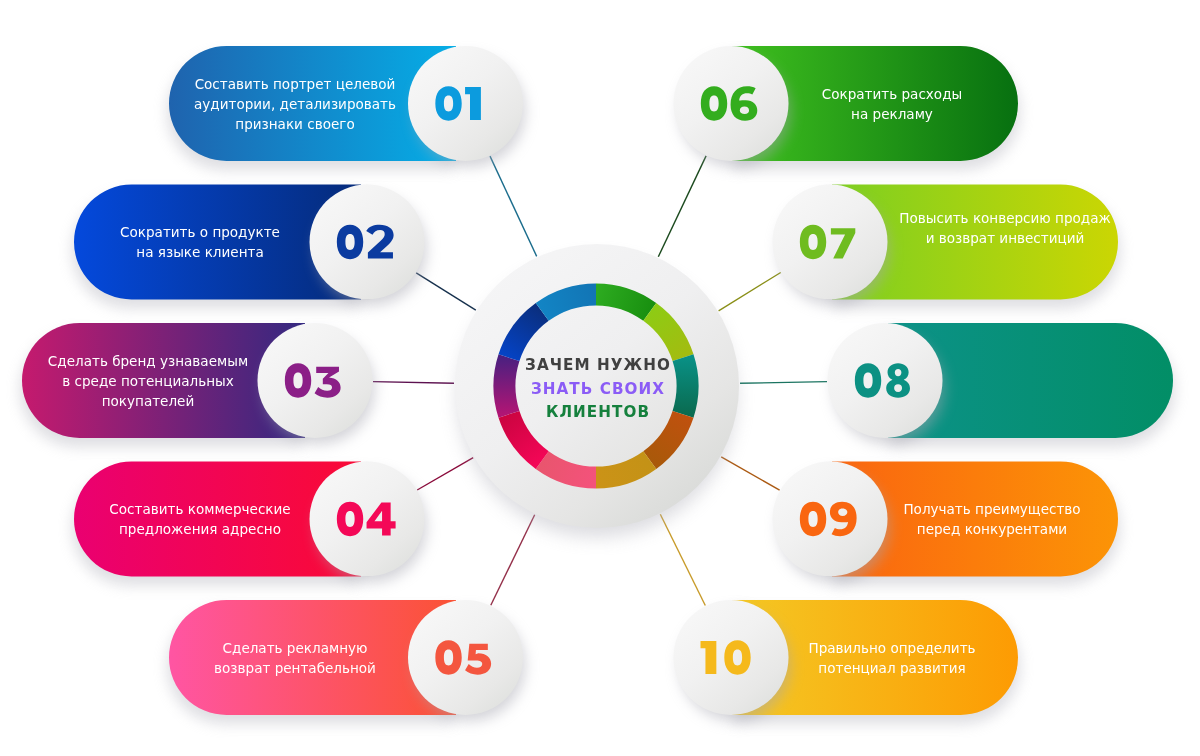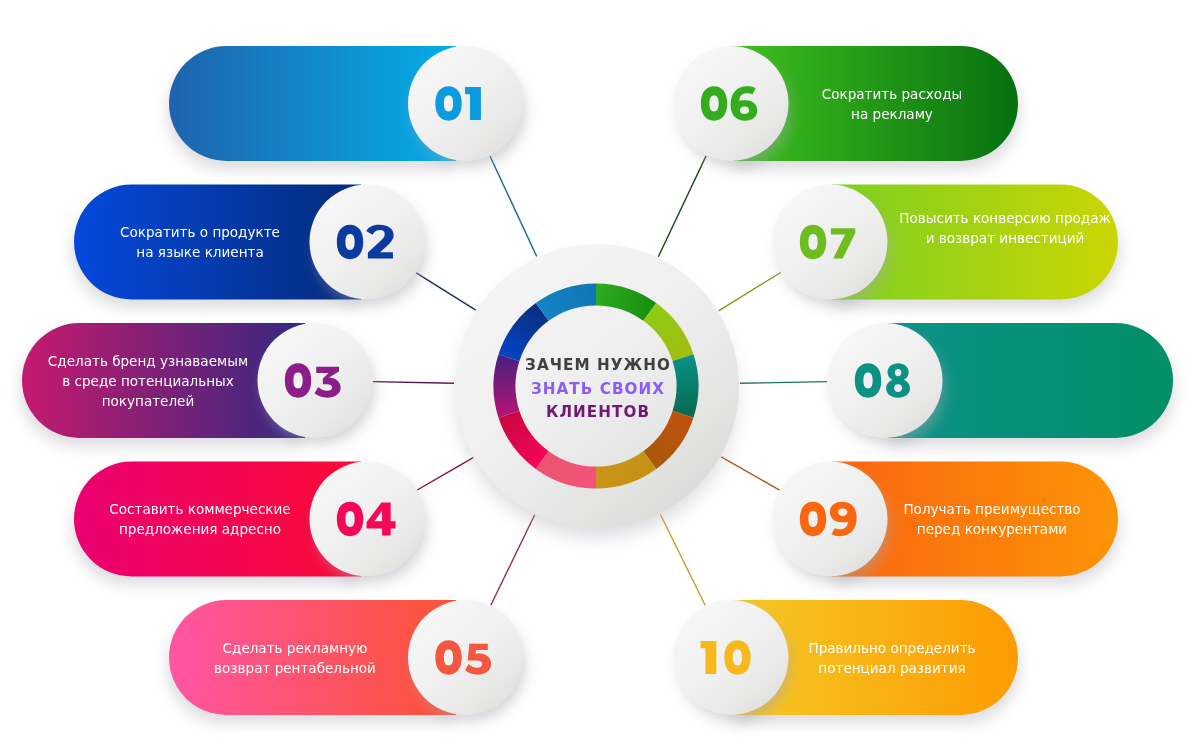--- a/index.html
+++ b/index.html
@@ -397,35 +397,38 @@
         <g>
           <path d="M41 -2 C16 -2 1 18 1 50 C1 82 16 102 41 102 C66 102 81 82 81 50 C81 18 66 -2 41 -2 Z M41 26 C50 26 55 33 55 50 C55 67 50 74 41 74 C32 74 27 67 27 50 C27 33 32 26 41 26 Z" fill="#F96610" transform="translate(799.50,502.50) scale(0.3300)"></path>
           <path d="M36 60 C14 60 1 47 1 29 C1 10 16 -2 38 -2 C66 -2 82 16 82 47 C82 80 63 102 32 102 C22 102 13 100 6 96 L16 77 C20 80 26 81 32 81 C46 81 54 74 56 59 C51 60 44 60 36 60 Z M39 18 C31 18 26 23 26 29 C26 36 31 41 40 41 C48 41 54 36 54 29 C54 23 48 18 39 18 Z" fill="#F96610" transform="translate(829.56,502.50) scale(0.3300)"></path>
         </g>
         <g>
           <path d="M0 0 L0 22 L15 22 L15 100 L48 100 L48 0 Z" fill="#F5B91C" transform="translate(700.50,641.00) scale(0.3300)"></path>
           <path d="M41 -2 C16 -2 1 18 1 50 C1 82 16 102 41 102 C66 102 81 82 81 50 C81 18 66 -2 41 -2 Z M41 26 C50 26 55 33 55 50 C55 67 50 74 41 74 C32 74 27 67 27 50 C27 33 32 26 41 26 Z" fill="#F5B91C" transform="translate(723.96,641.00) scale(0.3300)"></path>
         </g>
       </g>
   </svg>
+  <div class="label" style="left: 295px; top: 103.5px;">Составить портрет целевой
+аудитории, детализировать
+признаки своего</div>
   <div class="label" style="left: 200px; top: 242px;">Сократить о продукте
 на языке клиента</div>
   <div class="label" style="left: 148px; top: 380.5px; text-align: center;">Сделать бренд узнаваемым
 в среде потенциальных
 покупателей</div>
   <div class="label" style="left: 200px; top: 519px;">Составить коммерческие
 предложения адресно</div>
   <div class="label" style="left: 295px; top: 657.5px;">Сделать рекламную
 возврат рентабельной</div>
   <div class="label" style="left: 892px; top: 103.5px;">Сократить расходы
 на рекламу</div>
   <div class="label" style="left: 992px; top: 228px; margin-left: 13px;">Повысить конверсию продаж
 и возврат инвестиций</div>
   <div class="label" style="left: 992px; top: 519px;">Получать преимущество
 перед конкурентами</div>
   <div class="label" style="left: 892px; top: 657.5px;">Правильно определить
 потенциал развития</div>
   <div id="hubtext">
       <div style="color: #404040;">ЗАЧЕМ НУЖНО</div>
       <div style="color: #8b5cf6;">ЗНАТЬ СВОИХ</div>
-      <div style="color: #701a75;">КЛИЕНТОВ</div>
+      <div style="color: #15803d;">КЛИЕНТОВ</div>
     </div>
 </div>
 
 </body></html>

